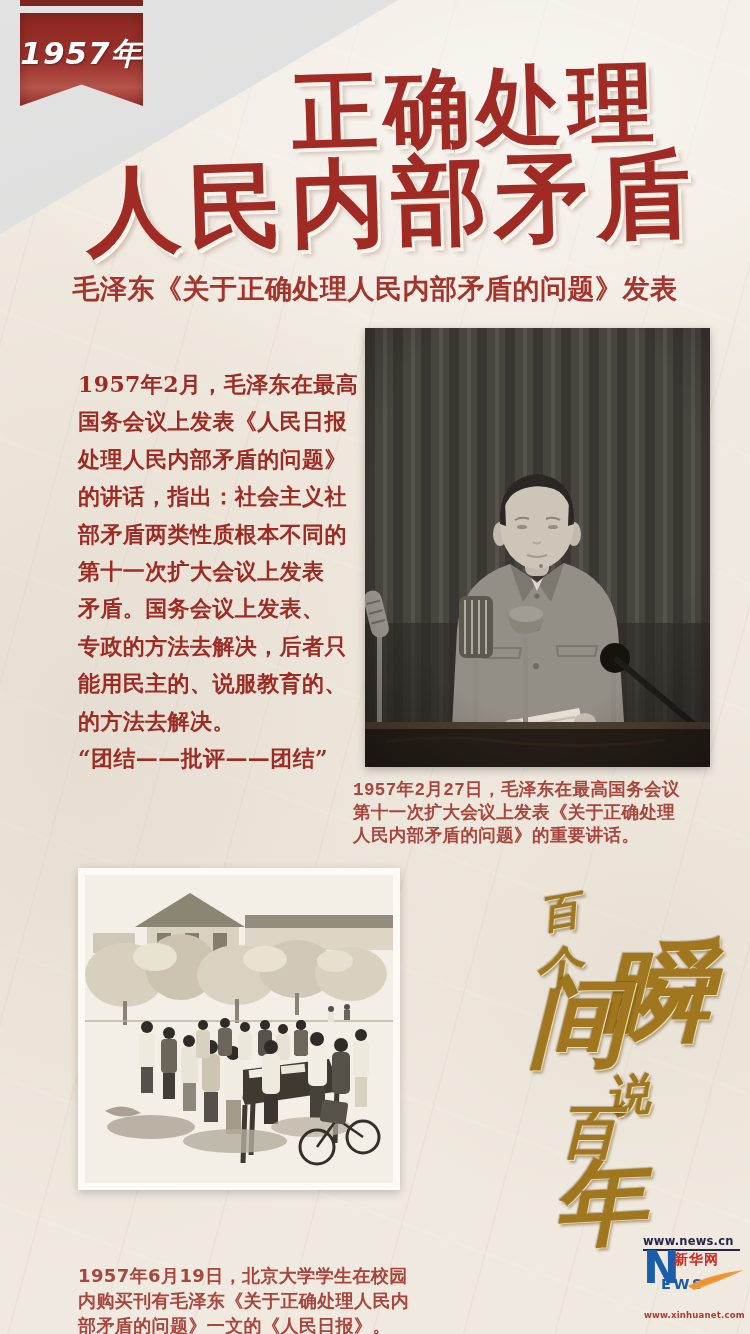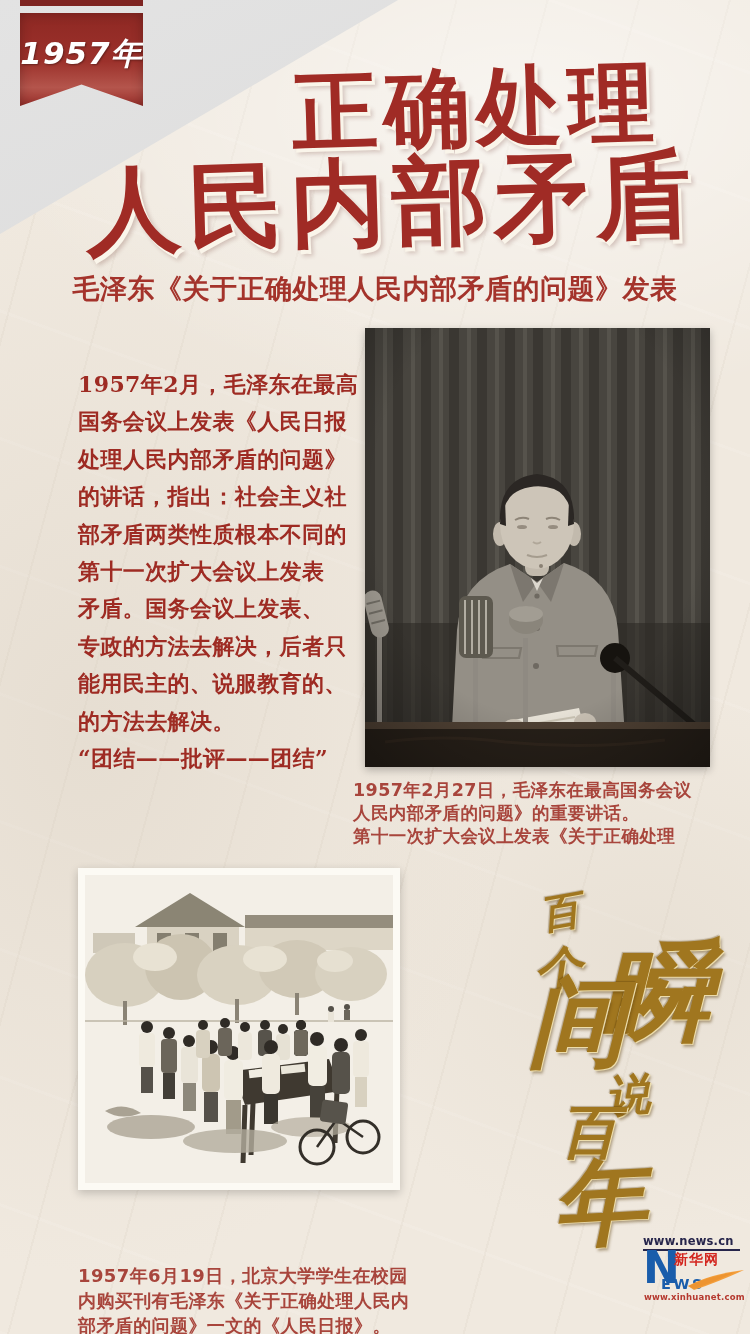--- a/index.html
+++ b/index.html
@@ -60,21 +60,21 @@
     background:#46433e;box-shadow:0 3px 8px rgba(0,0,0,0.25);overflow:hidden;
   }
   .photo-students{
     position:absolute;left:78px;top:868px;width:308px;height:308px;
     background:#f3efe7;border:7px solid #fcfaf4;box-shadow:0 3px 9px rgba(0,0,0,0.2);overflow:hidden;
   }
   .caption{
     position:absolute;color:#a8453c;font-weight:bold;letter-spacing:0.4px;
   }
   .caption div{white-space:nowrap;}
-  .caption-1{left:353px;top:779px;font-size:17.5px;line-height:23.2px;}
+  .caption-1{left:353px;top:779px;font-size:17.5px;line-height:23.2px;font-family:Liberation Mono, monospace;}
   .caption-2{left:78px;top:1232px;font-size:18px;line-height:25px;margin-top:31px;}
   
   .wm{position:absolute;left:0;top:0;width:0;height:0;}
   .wm span{
     position:absolute;color:#a0761f;font-family:"DejaVu Serif","Liberation Serif",serif;
     font-weight:bold;font-style:italic;white-space:nowrap;
     text-shadow:1px 1px 0 #ecdcab,2px 3px 3px rgba(92,62,12,0.45),-1px -1px 1px rgba(90,60,10,0.35);
   }
   .wm-c0{left:540px;top:885px;font-size:40px;transform:rotate(-10deg);}
   .wm-c1{left:534px;top:938px;font-size:48px;transform:rotate(-6deg);}
@@ -84,21 +84,21 @@
   .wm-c5{left:560px;top:1094px;font-size:58px;}
   .wm-c6{left:552px;top:1140px;font-size:94px;transform:rotate(-3deg);}
   
   .xh{position:absolute;left:643px;top:1234px;width:104px;}
   .xh .url-top{color:#26254b;font-size:11.5px;font-weight:bold;letter-spacing:0.2px;white-space:nowrap;}
   .xh .rule{width:97px;height:2px;background:#26254b;margin-top:1px;}
   .xh .n{position:absolute;left:0;top:12px;font-size:44px;font-weight:bold;color:#1a5dab;line-height:1;}
   .xh .cn{position:absolute;left:31px;top:17px;font-size:14px;font-weight:bold;color:#d3261f;letter-spacing:1px;white-space:nowrap;}
   .xh .ews{position:absolute;left:18px;top:42px;font-size:14.5px;font-weight:bold;color:#1a5dab;letter-spacing:2.5px;}
   .xh .swoosh{position:absolute;left:45px;top:36px;width:58px;height:22px;}
-  .xh .url-bottom{position:absolute;left:1px;top:58px;color:#b5382e;font-size:8.5px;font-weight:bold;letter-spacing:0.2px;white-space:nowrap;}
+  .xh .url-bottom{position:absolute;left:1px;top:76px;color:#b5382e;font-size:8.5px;font-weight:bold;letter-spacing:0.2px;white-space:nowrap;}
 </style>
 </head>
 <body>
 
 <div id="poster">
 
   <div class="paper"></div>
 
   <div class="ribbon-top-bar"></div>
   <div class="ribbon">
@@ -188,22 +188,22 @@
 
       <rect y="398" width="345" height="41" fill="#261f18"></rect>
       <rect y="394" width="345" height="7" fill="#4e4033"></rect>
       <path d="M20 414 q60 -8 120 0 q80 8 160 -2" stroke="#35291f" stroke-width="3" fill="none" opacity="0.6"></path>
       <rect width="345" height="439" fill="url(#vig)"></rect>
     </svg>
   </div>
 
   <div class="caption caption-1">
     <div>1957年2月27日，毛泽东在最高国务会议</div>
+    <div>第十一次扩大会议上发表《关于正确处理</div>
     <div>人民内部矛盾的问题》的重要讲话。</div>
-    <div>第十一次扩大会议上发表《关于正确处理</div>
   </div>
 
   <div class="photo-students">
     <svg width="308" height="308" viewBox="0 0 308 308" xmlns="http://www.w3.org/2000/svg">
       <rect width="308" height="308" fill="#f3efe7"></rect>
 
       <polygon points="50,52 105,18 160,52" fill="#8b8574"></polygon>
       <rect x="62" y="52" width="92" height="28" fill="#d9d2c2"></rect>
       <rect x="72" y="58" width="14" height="22" fill="#847e6f"></rect>
       <rect x="100" y="58" width="14" height="22" fill="#847e6f"></rect>

